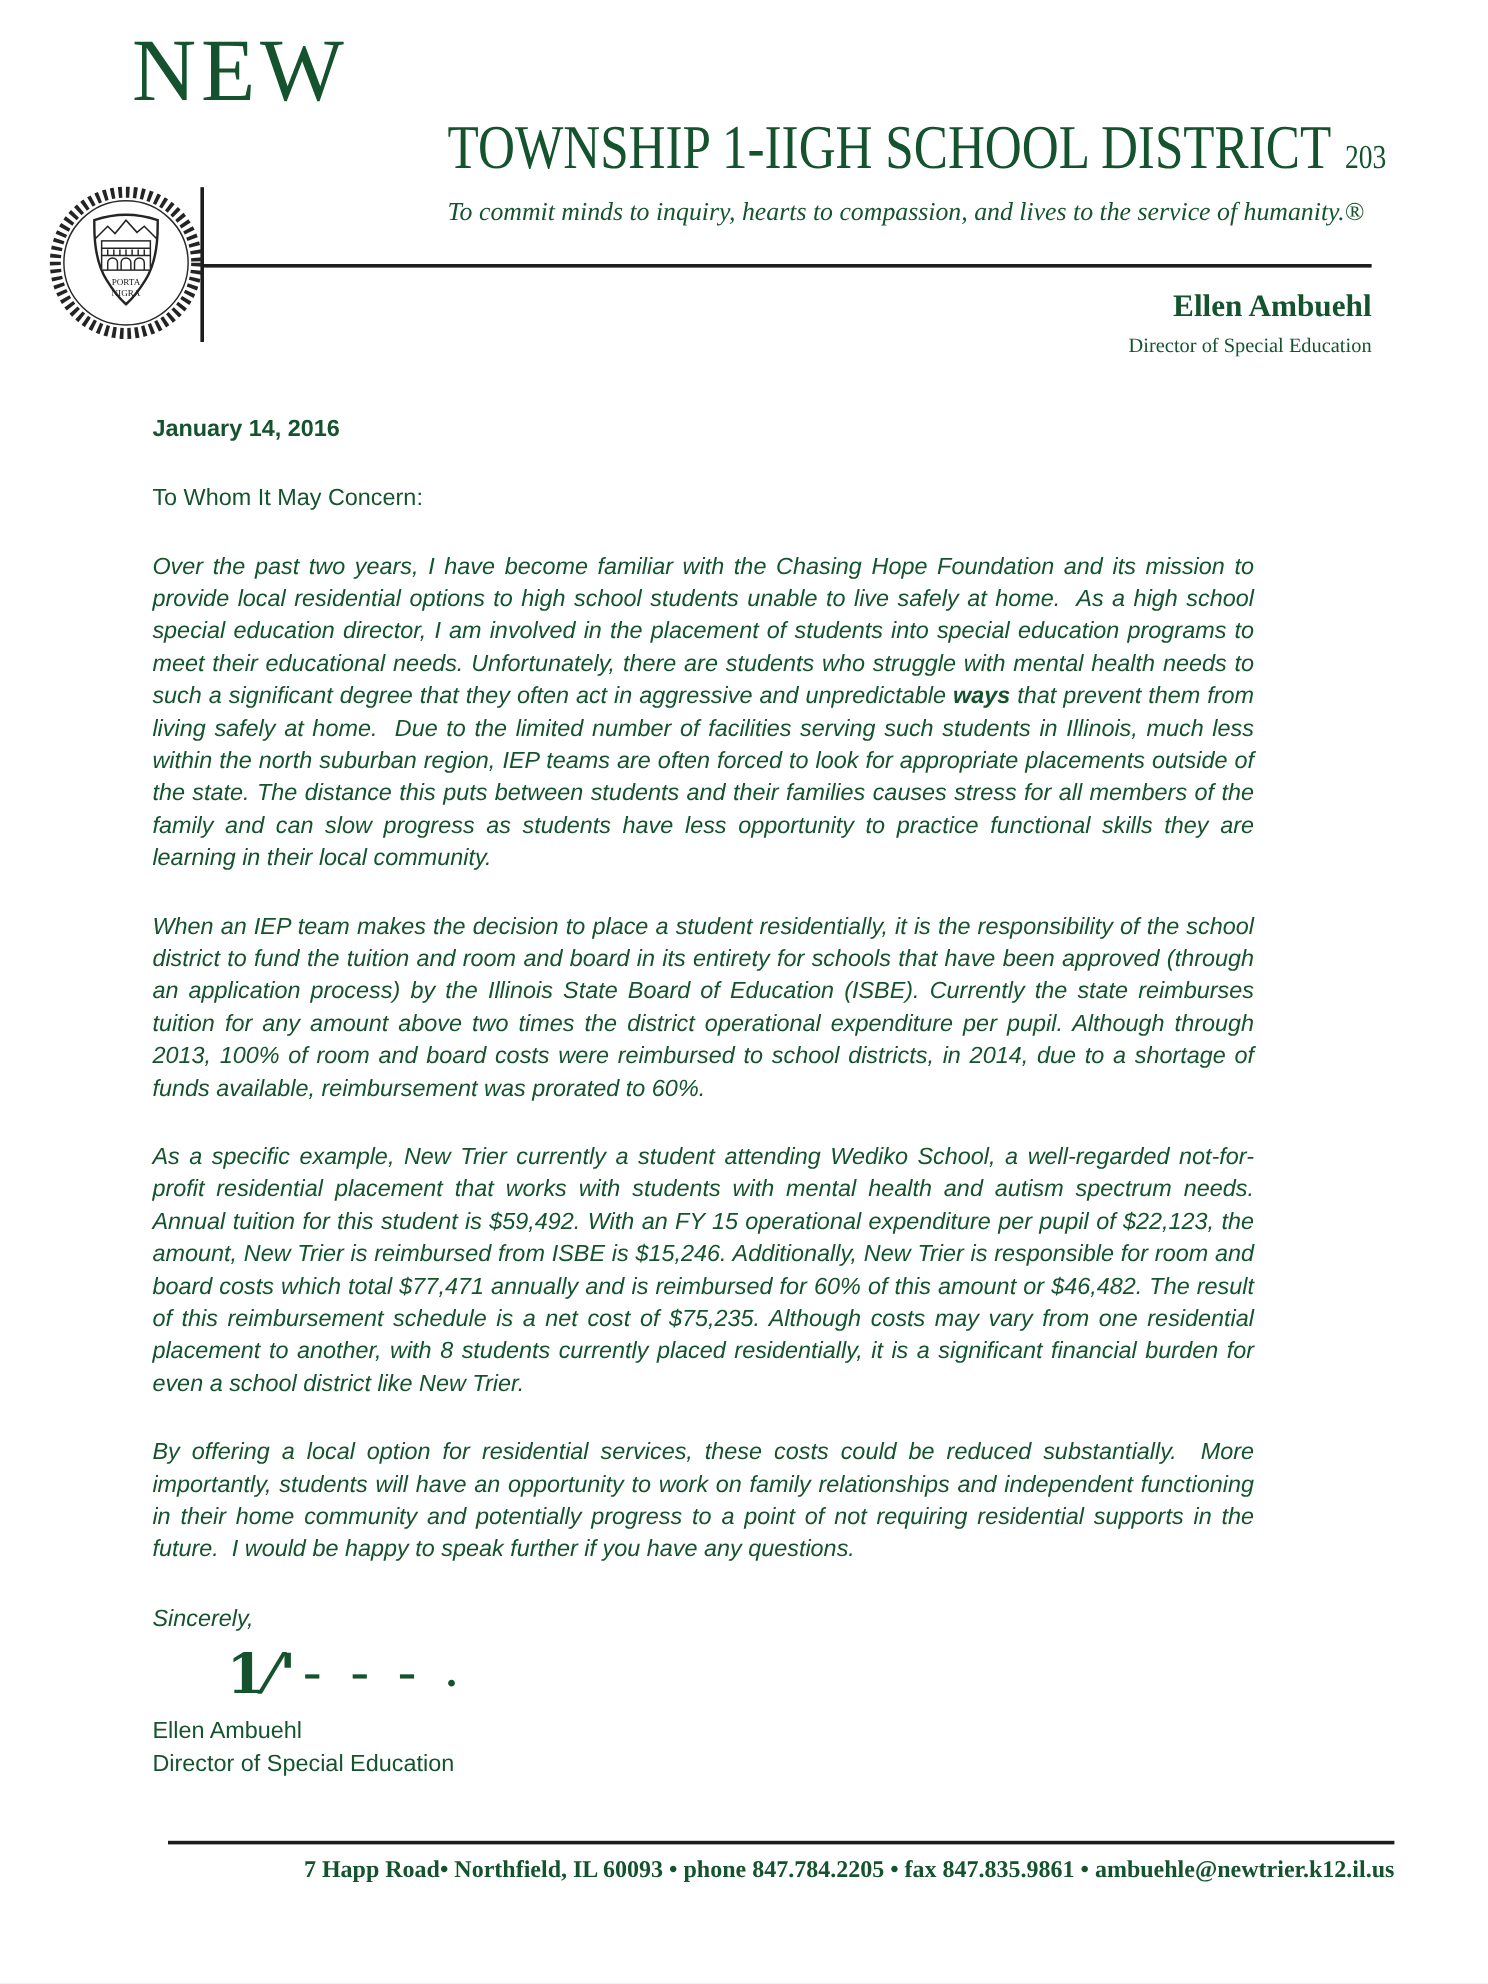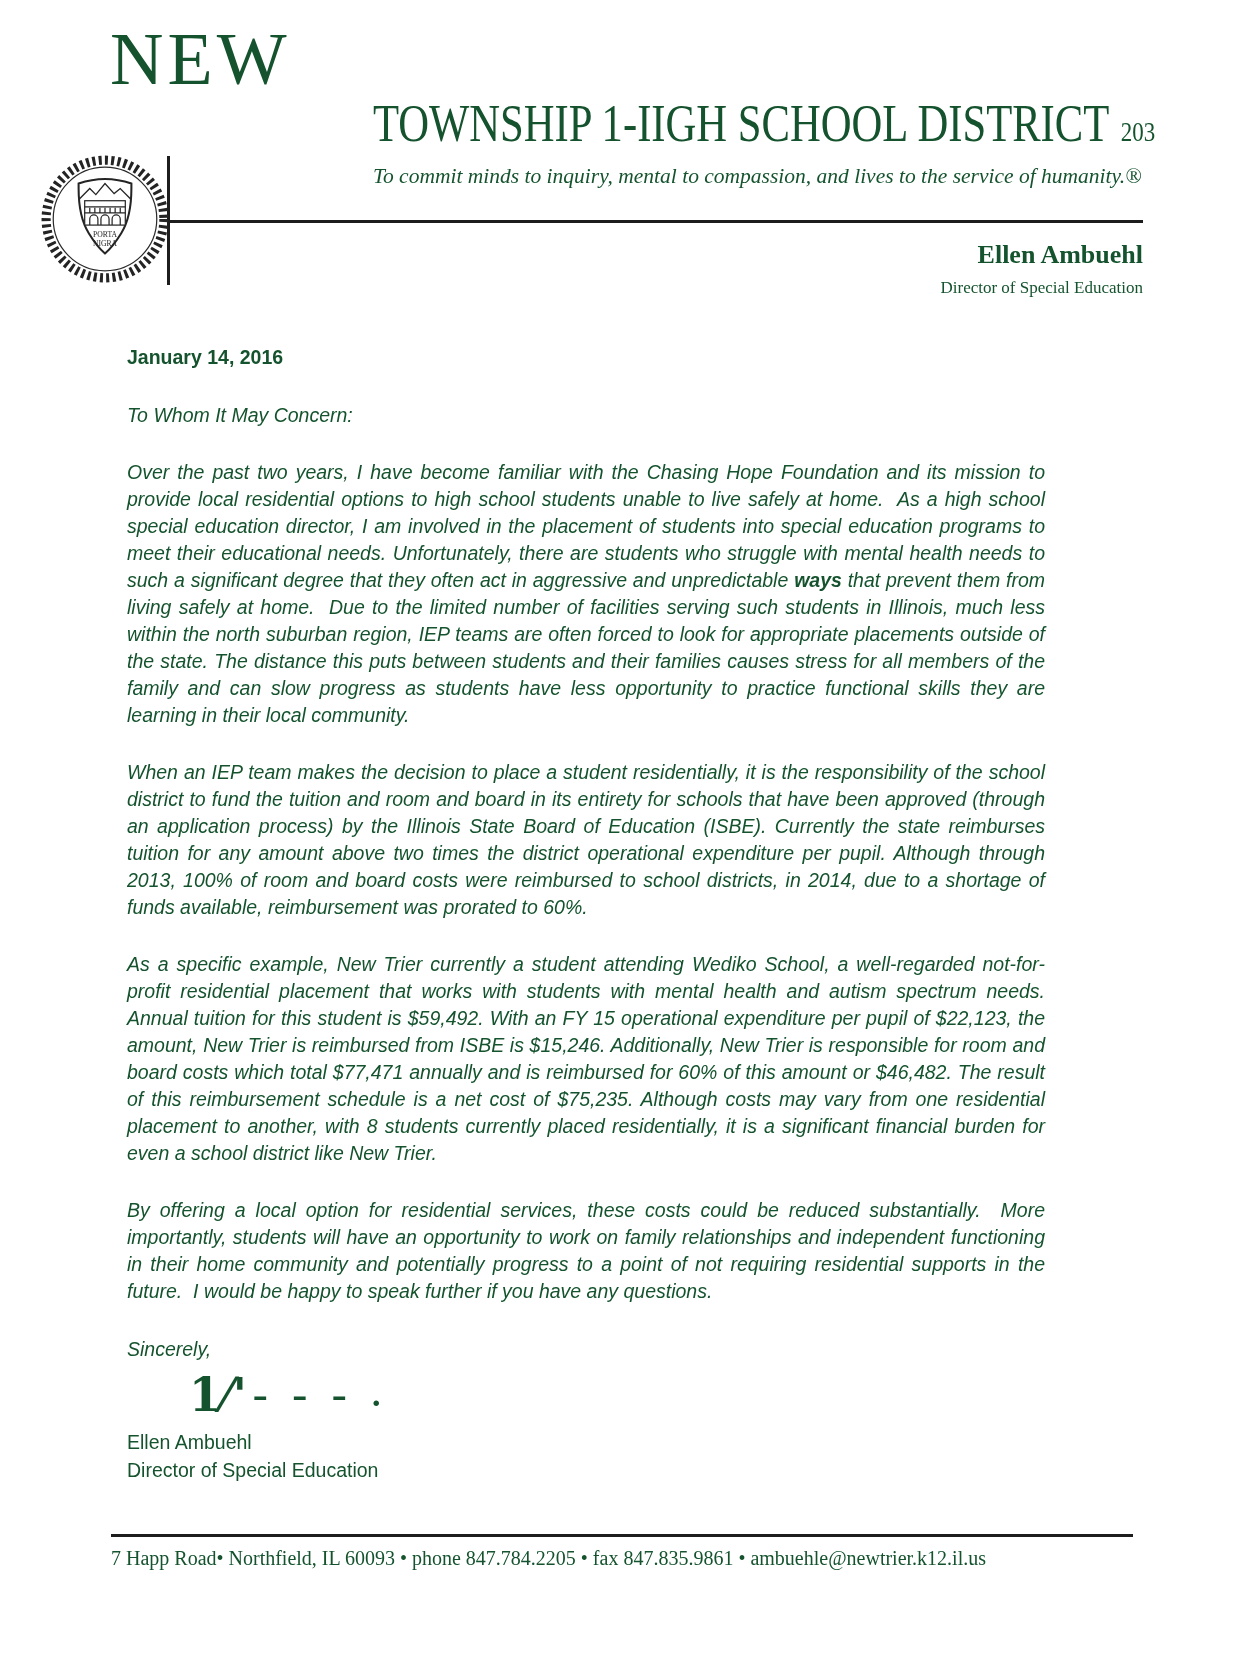--- a/index.html
+++ b/index.html
@@ -44,55 +44,55 @@
   .contact-block { position:absolute; right:97px; top:241px; text-align:right; font-family:"Liberation Serif", serif; }
   .contact-name { font-size:26px; font-weight:700; line-height:1.1; }
   .contact-title { font-size:17px; margin-top:8px; }
 
   
   .letter {
     position:absolute; left:127px; top:344px; width:918px;
     font-size:19.5px; line-height:27px;
   }
   .date-line { white-space:pre-wrap;font-weight:bold; }
-  .salutation { margin-top:31px; white-space:pre-wrap;font-style:italic; }
+  .salutation { margin-top:31px; white-space:pre-wrap; }
   .para { margin:30px 0 0 0; text-align:justify; white-space:pre-wrap;font-style:italic; }
   .para .bold { font-weight:700; }
   .closing { margin-top:31px; }
   .signature {
     margin:6px 0 0 62px; height:52px;
     font-family:"DejaVu Serif", serif; font-weight:700;
     display:flex; align-items:center;
   }
   .sig-heavy { font-size:46px; letter-spacing:2px; }
   .sig-tail  { font-size:30px; letter-spacing:7px; margin-left:4px; }
   .signer-name { margin-top:8px; }
   .signer-title { margin-top:1px; }
 
   
   .footer {
-    position:absolute; left:111px; top:1534px; width:1022px;
-    text-align:left; font-family:"Liberation Serif", serif; font-size:20px;
+    position:absolute; left:140px; top:1534px; width:1022px;
+    text-align:right; font-family:"Liberation Serif", serif; font-size:20px;font-weight:bold;
   }
   .footer-rule { width:100%; height:3px; background:#1d1d1d; margin-bottom:9px; }
   .footer-line { line-height:25px; white-space:nowrap; }
 </style>
 </head>
 <body>
 
 <div class="page">
 
   <div class="brand-new">NEW</div>
 
   <div class="district-row">
     <span class="district-title">TOWNSHIP 1-IIGH SCHOOL DISTRICT</span>
     <span class="district-number">203</span>
   </div>
 
-  <div class="tagline">To commit minds to inquiry, mental to compassion, and lives to the service of humanity.®</div>
+  <div class="tagline">To commit minds to inquiry, hearts to compassion, and lives to the service of humanity.®</div>
 
   <div class="header-vline"></div>
   <div class="header-rule"></div>
 
   <svg class="seal" viewBox="0 0 132 132">
     <circle cx="66" cy="66" r="58" fill="none" stroke="#242424" stroke-width="9" stroke-dasharray="3 3.2"></circle>
     <circle cx="66" cy="66" r="51" fill="#ffffff" stroke="#2a2a2a" stroke-width="1.2"></circle>
     <path d="M40 31 Q66 22 92 31 L92 36 Q92 64 82 80 Q74 93 66 100 Q58 93 50 80 Q40 64 40 36 Z" fill="#ffffff" stroke="#242424" stroke-width="2"></path>
     <path d="M41 46 L51 36 L57 42 L66 31 L75 41 L81 36 L91 46" fill="none" stroke="#242424" stroke-width="1.3"></path>
     <g stroke="#242424" stroke-width="1.2" fill="none">

